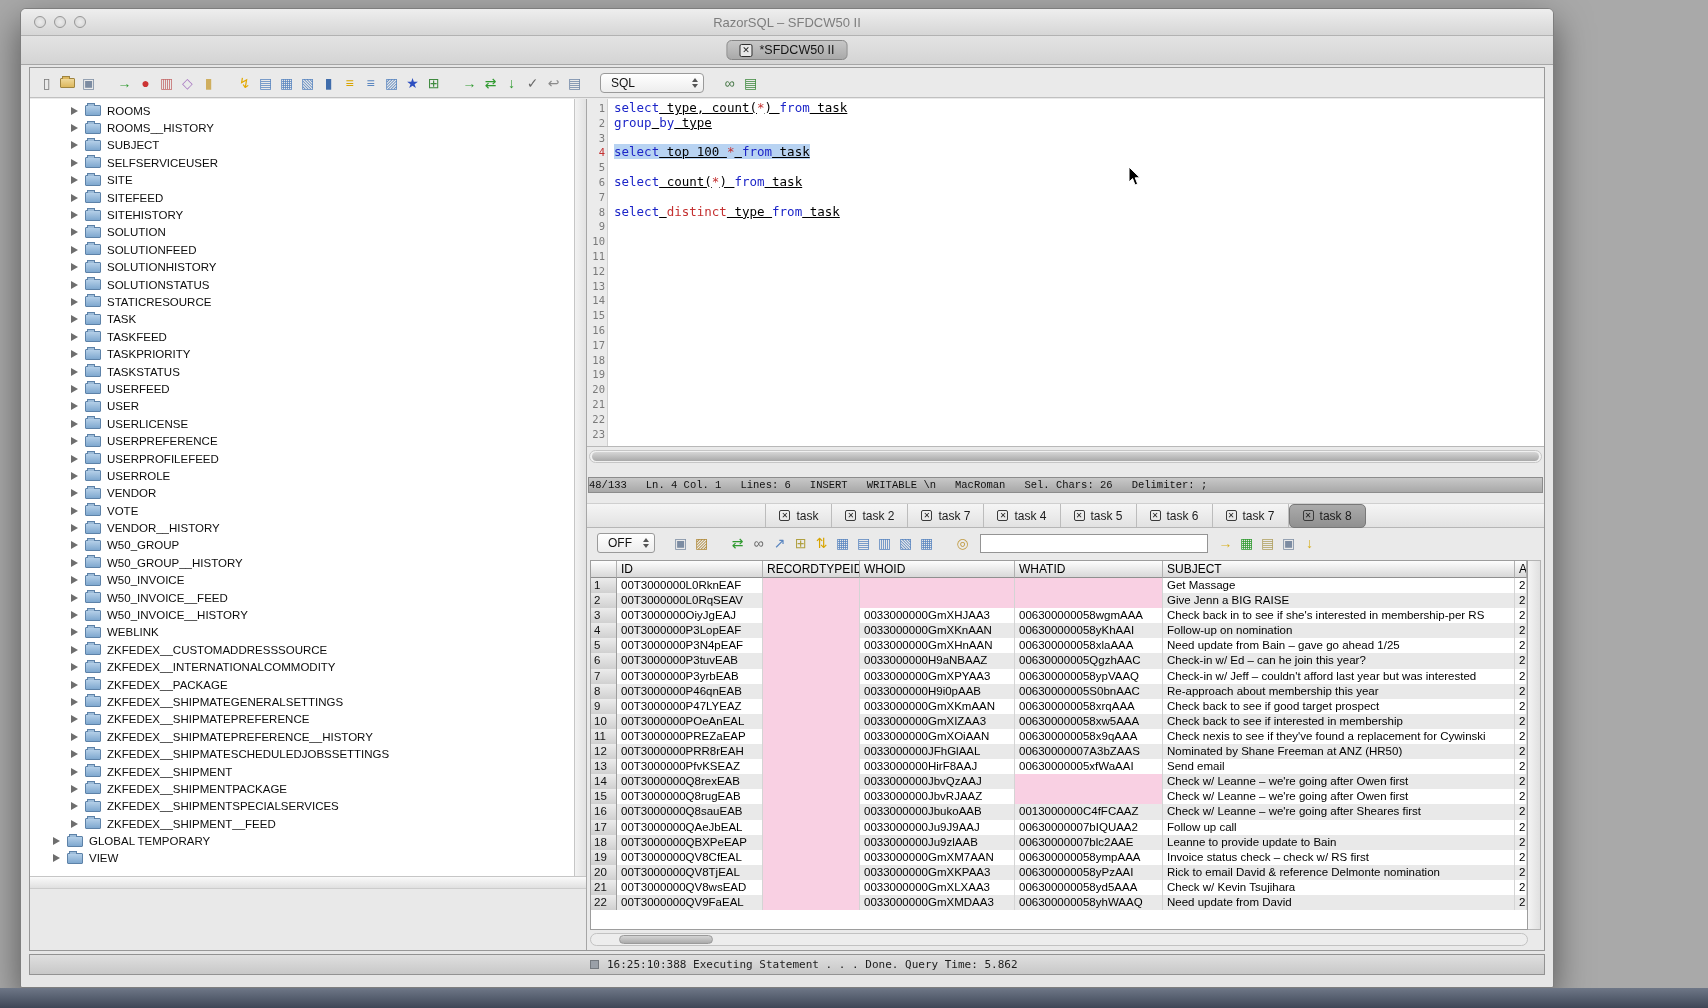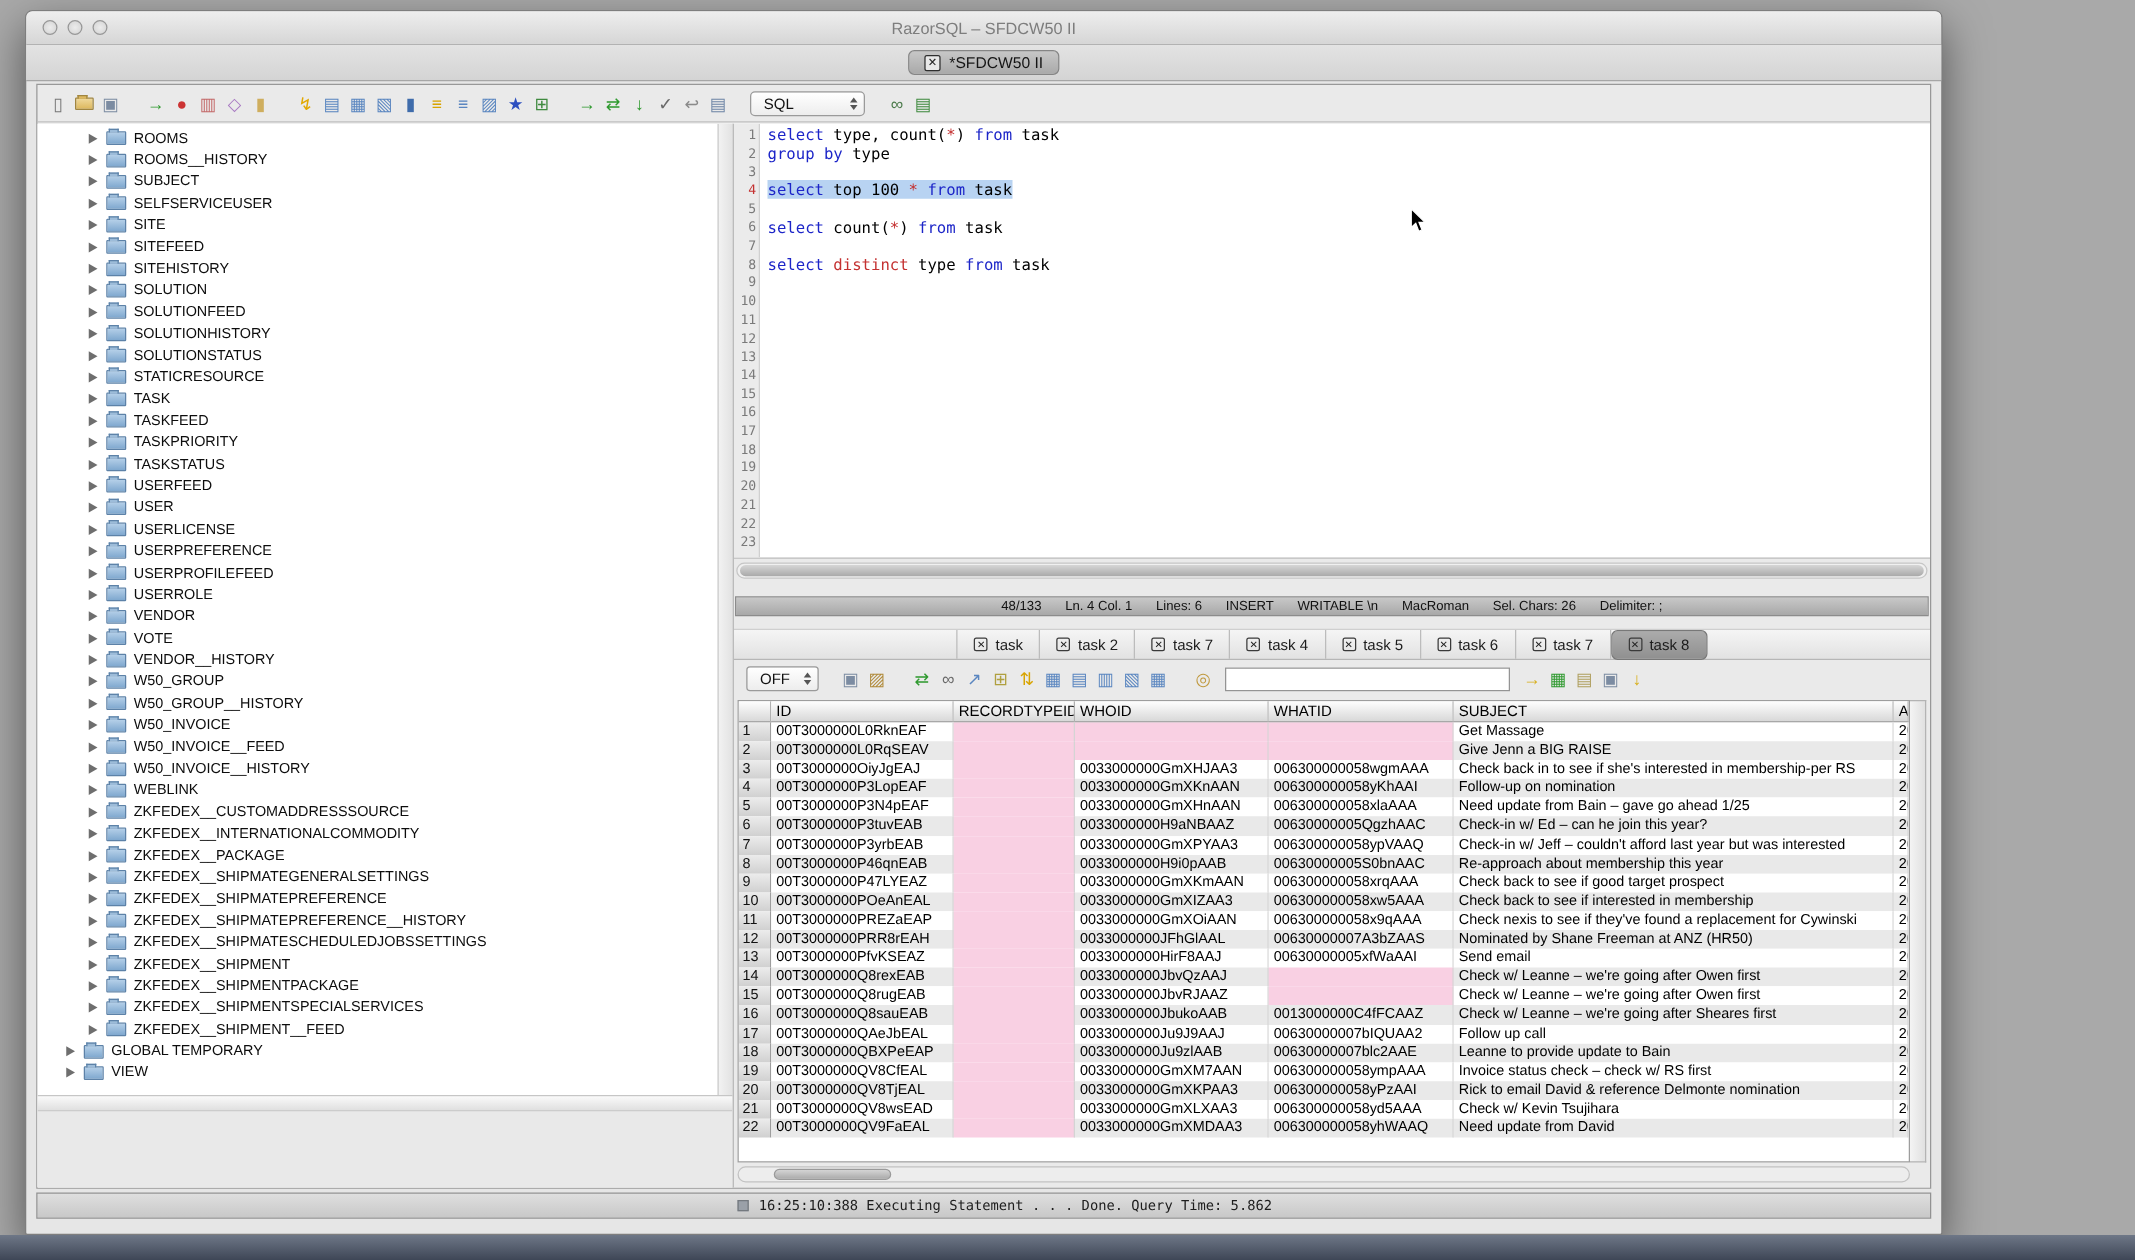--- a/index.html
+++ b/index.html
@@ -75,31 +75,31 @@
 
   .editor { height:348px; background:#fff; border-bottom:1px solid #b8b8b8;
     display:flex; overflow:hidden; }
   .gutter { width:21px; background:#ebebeb; border-right:1px solid #d0d0d0;
     font-family:"DejaVu Sans Mono",monospace; font-size:10.5px; color:#7a7a7a;
     text-align:right; padding:2px 2px 0 0; line-height:14.8px; flex:none; }
   .gnum.cur { color:#c43131; }
   .code { flex:1; font-family:"DejaVu Sans Mono",monospace; font-size:12.5px;
     line-height:14.8px; padding:2px 0 0 6px; white-space:pre; }
   .codeline { height:14.8px; }
-  .tk-k { color:#1c25c8;text-align:center; } .tk-p { color:#000; } .tk-r { color:#c43131; }
+  .tk-k { color:#1c25c8;text-align:center; } .tk-p { color:#000;text-decoration:underline; } .tk-r { color:#c43131; }
   .codesel { background:#b8d3f2; }
 
   .editor-scroll { height:13px; margin:3px 2px 0 2px; background:#f0f0f0;
     border:1px solid #c6c6c6; border-radius:7px; position:relative; }
   .editor-scroll .thumb { position:absolute; left:2px; right:2px; top:1px; bottom:1px;
     background:linear-gradient(#d6d6d6,#a9a9a9); border-radius:6px; }
 
   .edstatus { height:16px; margin:14px 1px 0 1px; background:linear-gradient(#c8c8c8,#a8a8a8);
-    border:1px solid #8c8c8c; display:flex; align-items:center; justify-content:center;
-    gap:19px; font-size:10.5px; color:#111; white-space:nowrap; }
+    border:1px solid #8c8c8c; display:flex; align-items:center; justify-content:flex-start;
+    gap:19px; font-size:10.5px; color:#111; white-space:nowrap;font-family:Liberation Mono, monospace; }
 
   .tasktabs { height:25px; margin-top:10px; display:flex; justify-content:center;
     align-items:center; background:linear-gradient(#f5f5f5,#e2e2e2);
     border-top:1px solid #cfcfcf; border-bottom:1px solid #b6b6b6; }
   .ttab { display:flex; align-items:center; gap:6px; font-size:12px; color:#1c1c1c;
     padding:3px 13px; border-right:1px solid #bcbcbc; height:23px; }
   .ttab:first-child { border-left:1px solid #bcbcbc; }
   .ttab.active { background:linear-gradient(#ababab,#909090); border:1px solid #787878;
     border-radius:5px; height:24px; }
   .xbox2 { width:11px; height:11px; border:1.2px solid #3a3a3a; border-radius:2px;
@@ -186,21 +186,21 @@
         <span class="tbicon" style="color: rgb(45, 79, 192);">★</span>
         <span class="tbicon" style="color: rgb(63, 138, 63);">⊞</span>
         <span class="tbgap"></span>
         <span class="tbicon" style="color: rgb(47, 154, 47);">→</span>
         <span class="tbicon" style="color: rgb(47, 154, 47);">⇄</span>
         <span class="tbicon" style="color: rgb(47, 154, 47);">↓</span>
         <span class="tbicon" style="color: rgb(106, 106, 106);">✓</span>
         <span class="tbicon" style="color: rgb(138, 138, 138);">↩</span>
         <span class="tbicon" style="color: rgb(111, 134, 166);">▤</span>
         <span class="tbgap"></span>
-      <div class="select" style="width:92px">
+      <div class="select" style="width:104px">
         <span>SQL</span>
         <span class="stepper">
             <span class="stU"></span>
             <span class="stD"></span>
           </span>
       </div>
       <span class="tbgap"></span>
       <span id="after-select-icons" style="display:flex">
           <span class="tbicon" style="color: rgb(74, 122, 74);">∞</span>
           <span class="tbicon" style="color: rgb(63, 138, 63);">▤</span>

